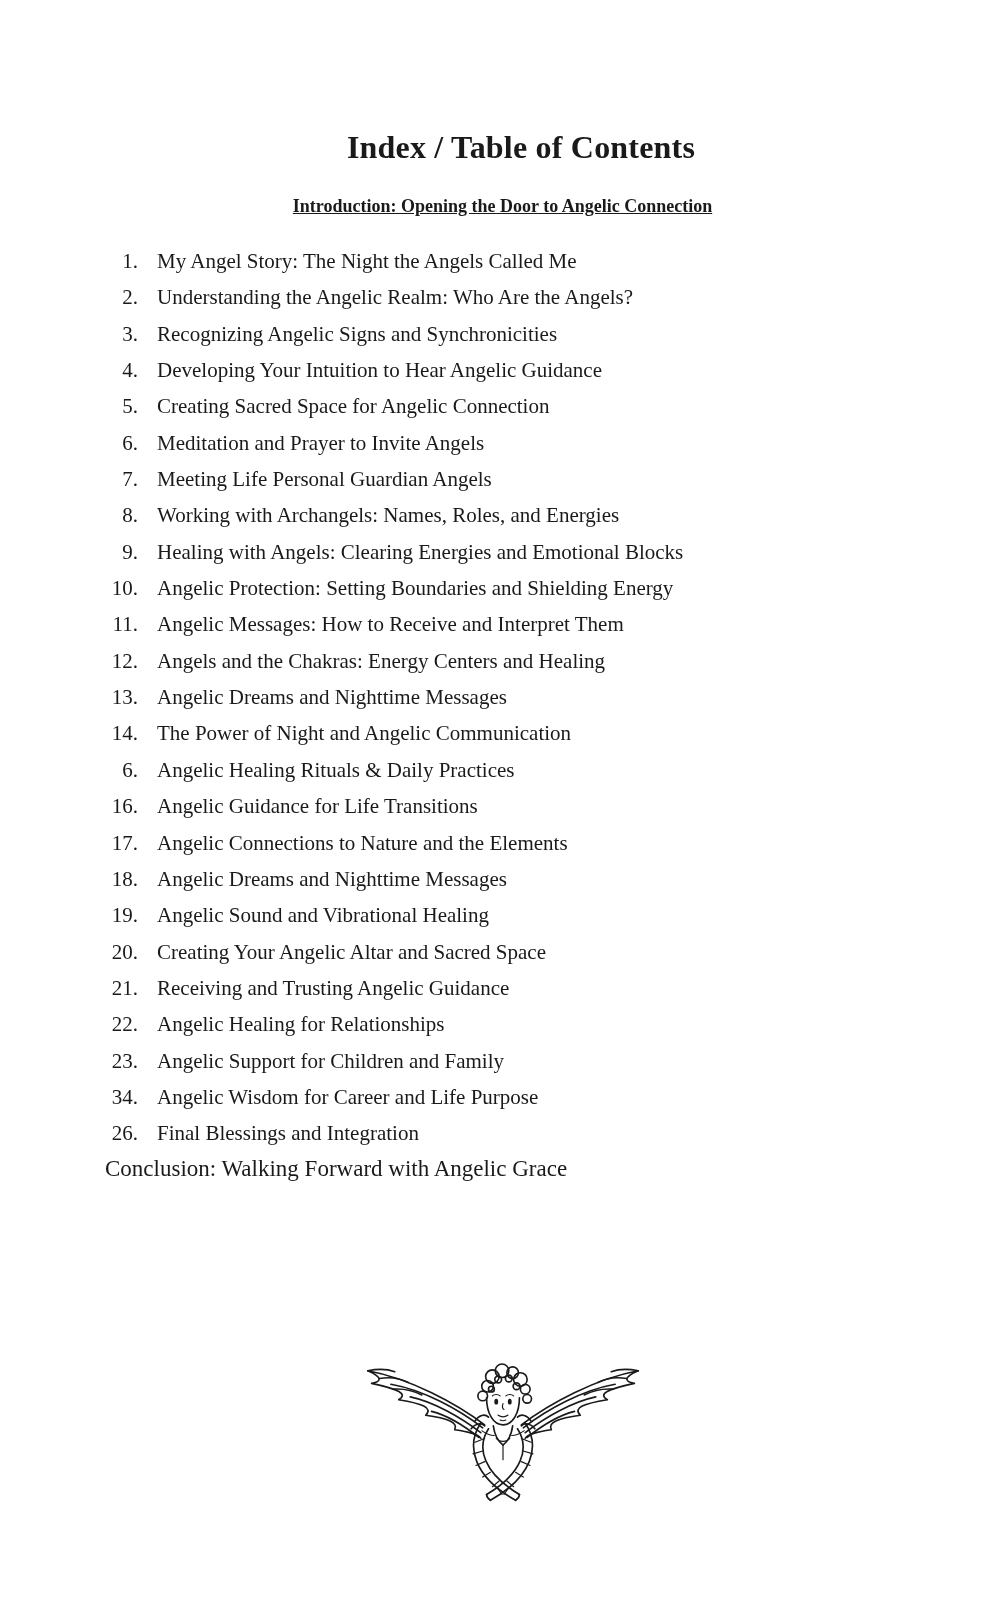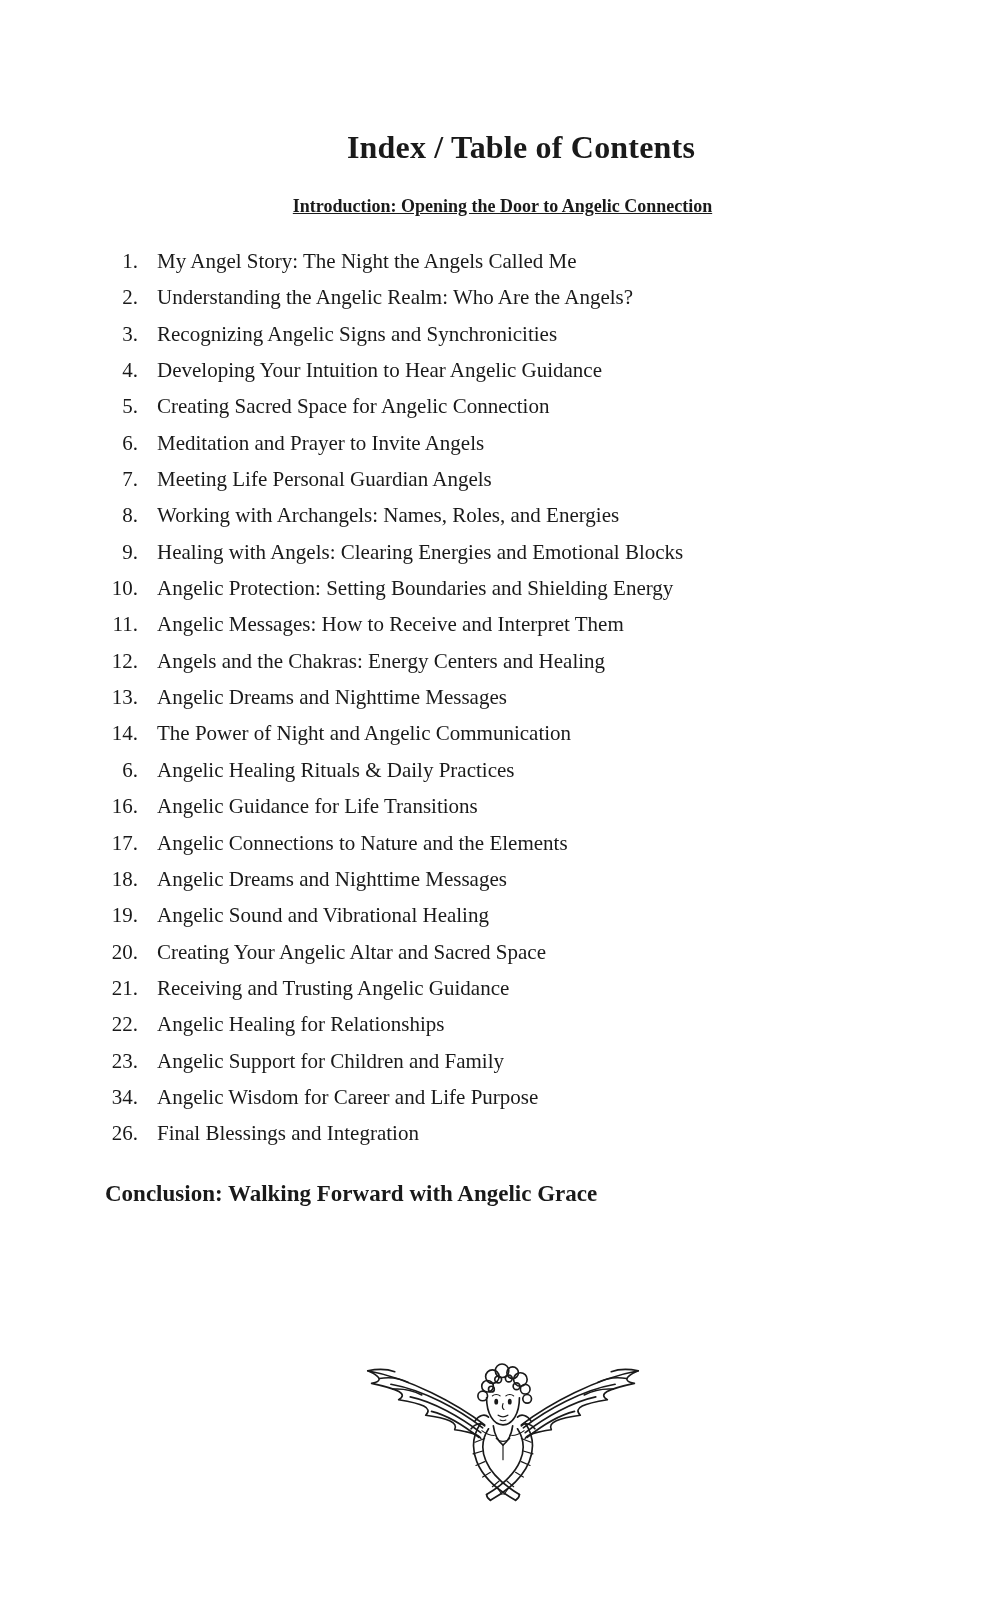--- a/index.html
+++ b/index.html
@@ -50,24 +50,24 @@
     display: inline-block;
     width: 33px;
     text-align: right;
     flex: 0 0 33px;
   }
   .chapter .chtitle {
     display: inline-block;
     margin-left: 19px;
   }
   .conclusion {
-    margin-top: 27px;
+    margin-top: 2px;
     margin-left: 105px;
     font-size: 23px;
-    font-weight: bold;
+    font-weight: normal;
     line-height: 30px;
   }
   .decoration {
     position: absolute;
     left: 0;
     top: 1336px;
     width: 1005px;
     text-align: center;
   }
   .decoration svg { display: inline-block; }

